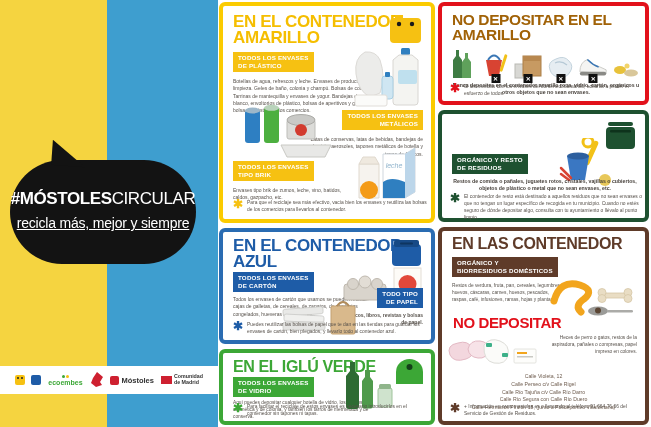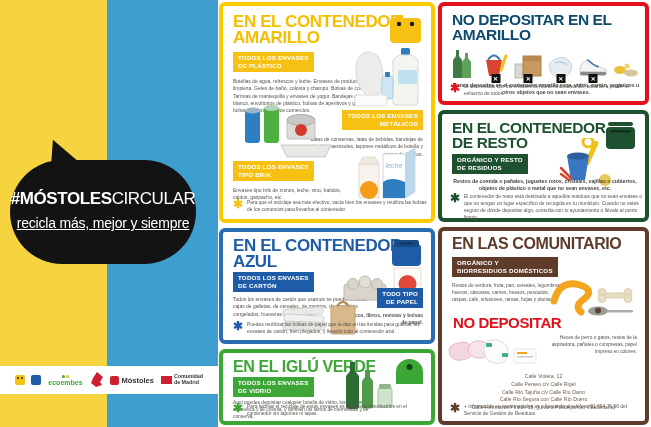--- a/index.html
+++ b/index.html
@@ -40,21 +40,21 @@
   .pa{left:219px;top:2px;width:216px;height:221px;border:4px solid #FBCB00;}
   .pz{left:219px;top:228px;width:216px;height:116px;border:4px solid #2A6CB2;}
   .pv{left:219px;top:349px;width:216px;height:76px;border:4px solid #3CA736;}
   .pn{left:438px;top:2px;width:211px;height:103px;border:4px solid #E2111B;}
   .pr{left:438px;top:110px;width:211px;height:112px;border:4px solid #1E5130;}
   .pc{left:438px;top:227px;width:211px;height:198px;border:4px solid #5F3B29;}
   .t{position:absolute;margin:0;font-weight:bold;letter-spacing:-0.4px;line-height:0.95;}
   .t-am{left:10px;top:8px;width:190px;font-size:17px;color:#F5BE00;}
   .t-az{left:10px;top:6px;width:190px;font-size:17px;color:#1E5CA7;}
   .t-ve{left:10px;top:6px;width:195px;font-size:16px;color:#3CA736;}
-  .t-no{left:10px;top:7px;width:170px;font-size:15.5px;color:#0c4a6e;}
+  .t-no{left:10px;top:7px;width:170px;font-size:15.5px;color:#a16207;}
   .t-re{left:10px;top:7px;width:165px;font-size:15.5px;color:#1E5130;}
   .t-co{left:10px;top:5px;width:195px;font-size:16px;color:#5F3B29;}
   .badge{position:absolute;color:#fff;font-weight:bold;font-size:6.2px;line-height:1.3;
          padding:2px 5px;white-space:pre-line;letter-spacing:0.2px;}
   .bg-y{background:#F6C112;}.bg-b{background:#1E5CA7;}.bg-g{background:#3CA736;}
   .bg-dg{background:#1E5130;}.bg-br{background:#5F3B29;}
   .body{position:absolute;margin:0;font-size:5px;line-height:1.45;color:#57514B;}
   .bold-c{position:absolute;margin:0;font-size:5.2px;line-height:1.4;color:#453F39;font-weight:bold;text-align:center;}
   .note{position:absolute;display:flex;gap:4px;align-items:flex-start;}
   .note .nt{font-size:4.9px;line-height:1.4;color:#57514B;margin:0;}
@@ -277,21 +277,20 @@
       </span>
     </div>
     <p class="bold-c" style="left:10px;top:76px;width:188px;">Nunca deposites en el contenedor amarillo ropa, vidrio, cartón, orgánicos u otros objetos que no sean envases.</p>
     <div class="note" style="left:8px;bottom:3px;width:194px;">
       <span class="ast c-r">✱</span>
       <p class="nt">Si los mezclas con los envases del contenedor amarillo, echarás a perder el esfuerzo de todos.</p>
     </div>
   </section>
 
   <section class="panel pr">
-    <h2 class="t t-re">EN EL CONTENEDOR DE RESTO</h2>
     <svg class="ic" style="right:10px;top:8px;" width="29" height="27" viewBox="0 0 29 27">
       <rect x="0" y="5" width="29" height="22" rx="4" fill="#1E5130"></rect>
       <rect x="2" y="0" width="25" height="4" rx="2" fill="#1E5130"></rect>
       <rect x="4" y="8" width="21" height="2.5" rx="1" fill="#0E331C"></rect>
     </svg>
     <div class="badge bg-dg" style="left:10px;top:40px;">ORGÁNICO Y RESTO
 DE RESIDUOS</div>
     <svg class="il" style="right:30px;top:24px;" width="62" height="50" viewBox="0 0 62 50">
       <rect x="36" y="2" width="5" height="26" rx="2.5" fill="#F2C118" transform="rotate(24 38.5 15)"></rect>
       <circle cx="35" cy="4" r="5" fill="none" stroke="#F2C118" stroke-width="3"></circle>
@@ -301,21 +300,21 @@
       <circle cx="52" cy="42" r="6" fill="#E8C85A"></circle>
     </svg>
     <p class="bold-c" style="left:10px;top:64px;width:186px;">Restos de comida o pañales, juguetes rotos, cristales, vajillas o cubiertos, objetos de plástico o metal que no sean envases, etc.</p>
     <div class="note" style="left:8px;top:80px;width:194px;">
       <span class="ast c-dg">✱</span>
       <p class="nt">El contenedor de resto está destinado a aquellos residuos que no sean envases o que no tengan un lugar específico de recogida en tu municipio. Cuando no estés seguro de dónde depositar algo, consulta con tu ayuntamiento o llévalo al punto limpio.</p>
     </div>
   </section>
 
   <section class="panel pc">
-    <h2 class="t t-co">EN LAS COMUNITARIO</h2>
+    <h2 class="t t-co">EN LAS CONTENEDOR</h2>
     <div class="badge bg-br" style="left:10px;top:26px;">ORGÁNICO Y
 BIORRESIDUOS DOMÉSTICOS</div>
     <p class="body" style="left:10px;top:52px;width:112px;font-size:4.8px;">Restos de verdura, fruta, pan, cereales, legumbres, huevos, cáscaras, carnes, huesos, pescados, raspas, café, infusiones, ramas, hojas y plantas.</p>
     <svg class="il" style="right:4px;top:40px;" width="95" height="46" viewBox="0 0 95 46">
       <path d="M8 30 q6 -22 26 -16 q15 5 4 14 q-10 7 -3 13" fill="none" stroke="#F2A51D" stroke-width="7" stroke-linecap="round"></path>
       <rect x="56" y="22" width="26" height="5" rx="2.5" fill="#E9DDC4" stroke="#D6C7A6" stroke-width="0.8"></rect>
       <circle cx="56" cy="21.5" r="4" fill="#E9DDC4" stroke="#D6C7A6" stroke-width="0.8"></circle>
       <circle cx="56" cy="27.5" r="4" fill="#E9DDC4" stroke="#D6C7A6" stroke-width="0.8"></circle>
       <circle cx="82" cy="21.5" r="4" fill="#E9DDC4" stroke="#D6C7A6" stroke-width="0.8"></circle>
       <circle cx="82" cy="27.5" r="4" fill="#E9DDC4" stroke="#D6C7A6" stroke-width="0.8"></circle>

